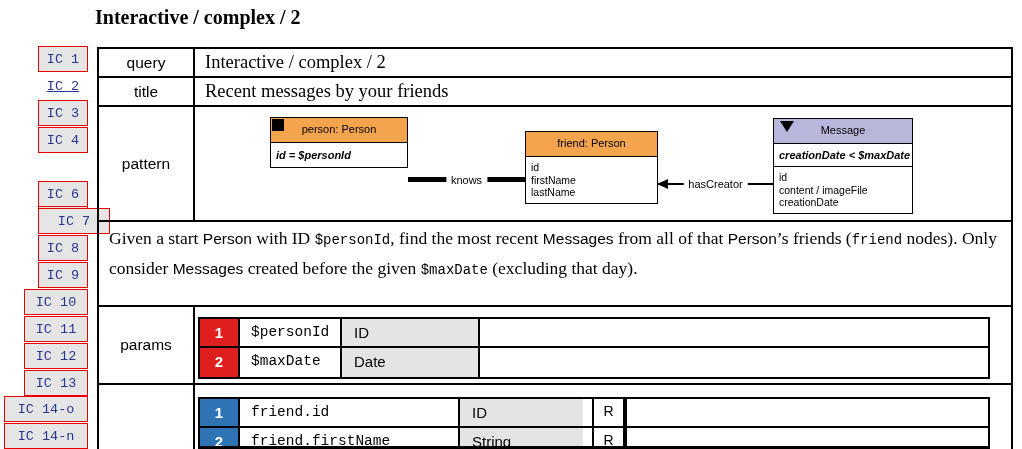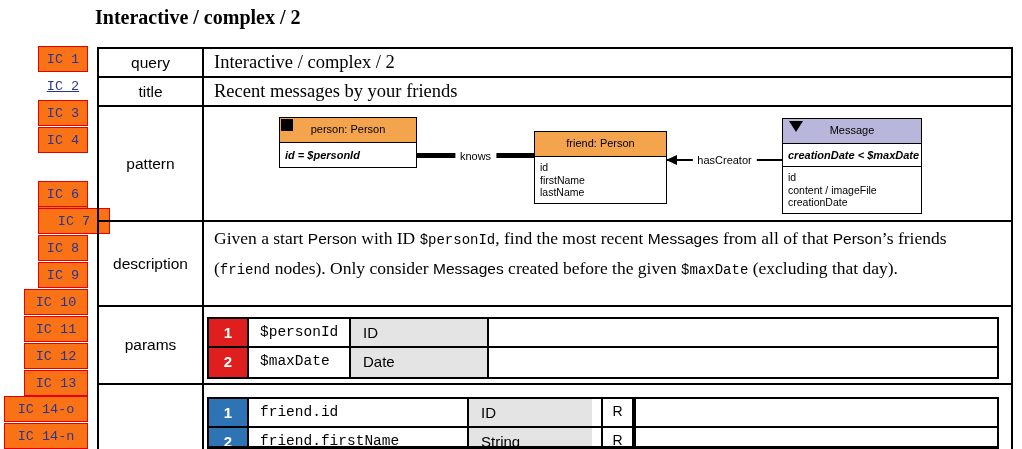--- a/index.html
+++ b/index.html
@@ -11,36 +11,36 @@
   .page-title{
     position:absolute;left:95px;top:6px;
     font-family:"Liberation Serif",serif;font-weight:bold;font-size:20px;
   }
   
   .ic-item{
     position:absolute;height:26px;line-height:25px;box-sizing:border-box;
     text-align:center;font-family:"Liberation Mono",monospace;font-size:13.5px;
     color:#283593;
   }
-  .ic-box{background:#f97316;border:1.5px solid #e60000;}
+  .ic-box{background:#e5e5e5;border:1.5px solid #e60000;}
   
   .spec-table{
     position:absolute;left:97px;top:47px;width:916px;height:402px;
     box-sizing:border-box;border:2px solid #000;border-bottom:none;
     display:flex;flex-direction:column;
   }
   .srow{display:flex;box-sizing:border-box;border-bottom:2px solid #000;}
   .srow:last-child{border-bottom:none;}
   .r-query,.r-title{height:29px;}
   .r-pattern{height:115px;}
   .r-desc{height:85px;}
   .r-params{height:78px;}
   .r-results{height:64px;}
   .lbl{
-    width:105px;box-sizing:border-box;border-right:2px solid #000;
+    width:96px;box-sizing:border-box;border-right:2px solid #000;
     display:flex;align-items:center;justify-content:center;
     font-size:15.5px;flex-shrink:0;
   }
   .cnt{flex:1;position:relative;overflow:hidden;}
   .serif-val{
     font-family:"Liberation Serif",serif;font-size:18.5px;line-height:27px;
     padding-left:10px;
   }
   
   .desc-text{
@@ -63,21 +63,21 @@
   .uml-square{position:absolute;left:1px;top:1px;width:12px;height:12px;background:#000;}
   .uml-triangle{
     position:absolute;left:6px;top:2px;width:0;height:0;
     border-left:7px solid transparent;border-right:7px solid transparent;
     border-top:11px solid #000;
   }
   .constraint{font-style:italic;font-weight:bold;font-size:11px;padding:6px 5px;}
   .attr-list{padding:4px 5px;line-height:12.5px;}
   .msg-constraint{border-bottom:1.5px solid #000;height:23px;line-height:22px;
     font-style:italic;font-weight:bold;font-size:11px;padding-left:5px;box-sizing:border-box;}
-  .edge{position:absolute;background:#000;}
+  .edge{position:absolute;background:#000;margin-top:24px;}
   .edge-label{
     position:absolute;left:50%;top:50%;transform:translate(-50%,-50%);
     background:#fff;padding:0 5px;font-size:11px;white-space:nowrap;
   }
   .arrow-left{
     position:absolute;left:-1px;top:50%;transform:translateY(-50%);
     width:0;height:0;border-top:5px solid transparent;
     border-bottom:5px solid transparent;border-right:11px solid #000;
   }
   
@@ -190,21 +190,20 @@
           <div>id</div>
           <div>content / imageFile</div>
           <div>creationDate</div>
         </div>
       </div>
 
     </div>
   </div>
 
   <div class="srow r-desc">
-    <div class="lbl">description</div>
     <div class="cnt">
       <div class="desc-text"><span>Given a start </span><span class="seg-sans">Person</span><span> with ID </span><span class="seg-mono">$personId</span><span>, find the most recent </span><span class="seg-sans">Messages</span><span> from all of that </span><span class="seg-sans">Person</span><span>’s friends (</span><span class="seg-mono">friend</span><span> nodes). Only consider </span><span class="seg-sans">Messages</span><span> created before the given </span><span class="seg-mono">$maxDate</span><span> (excluding that day).</span></div>
     </div>
   </div>
 
   <div class="srow r-params">
     <div class="lbl">params</div>
     <div class="cnt">
       <div class="itable params-table">
         <div class="irow divided">

